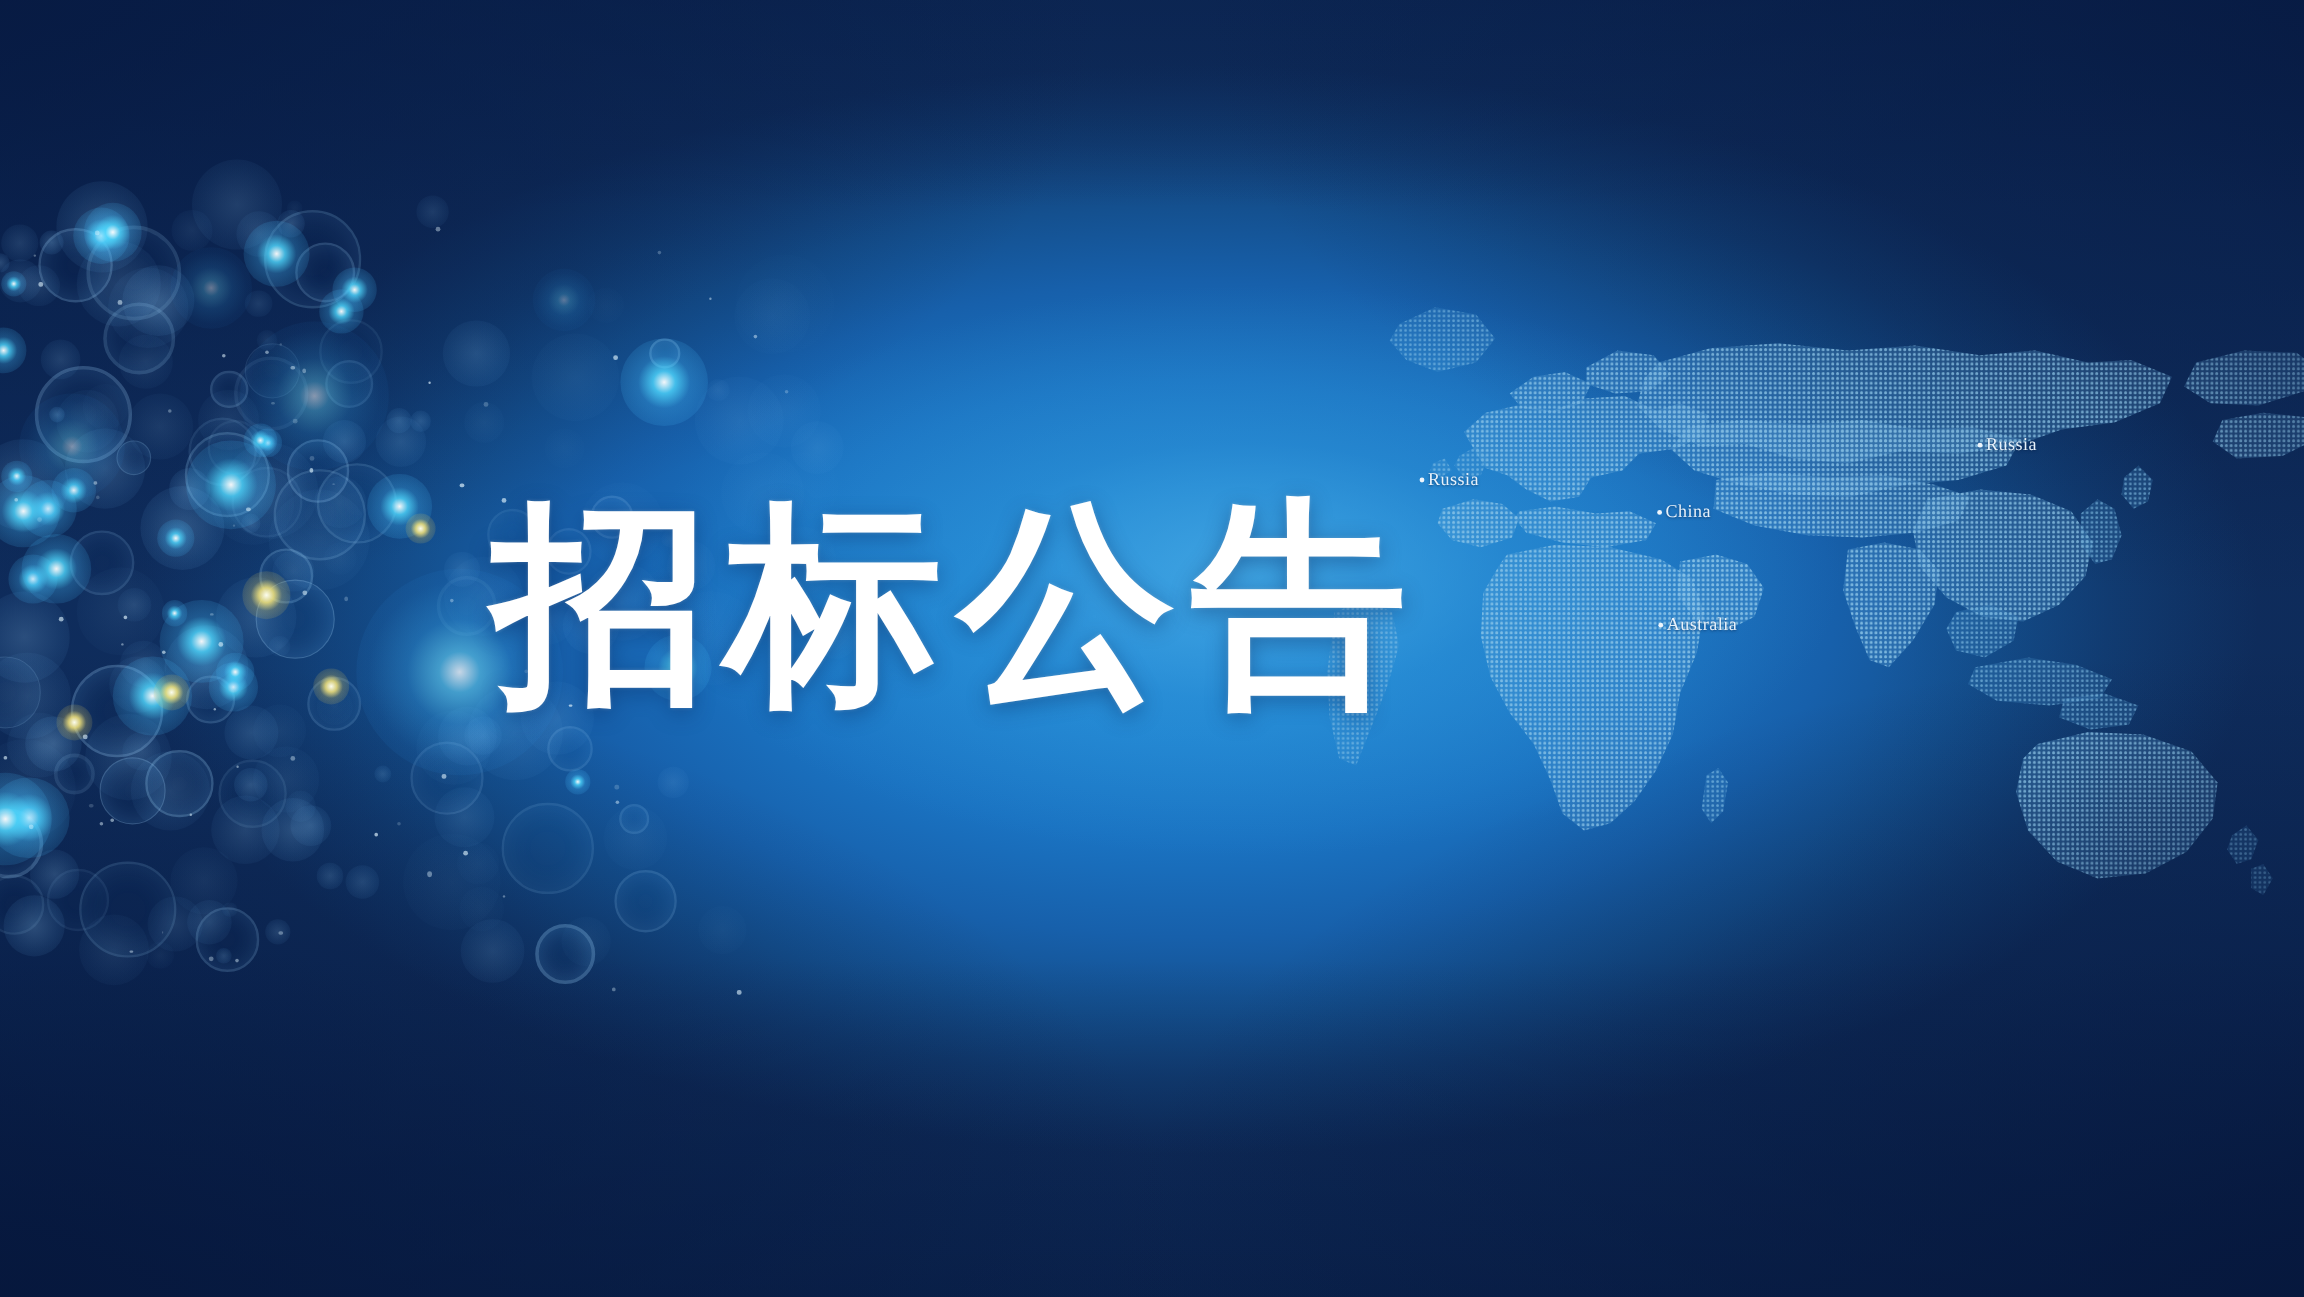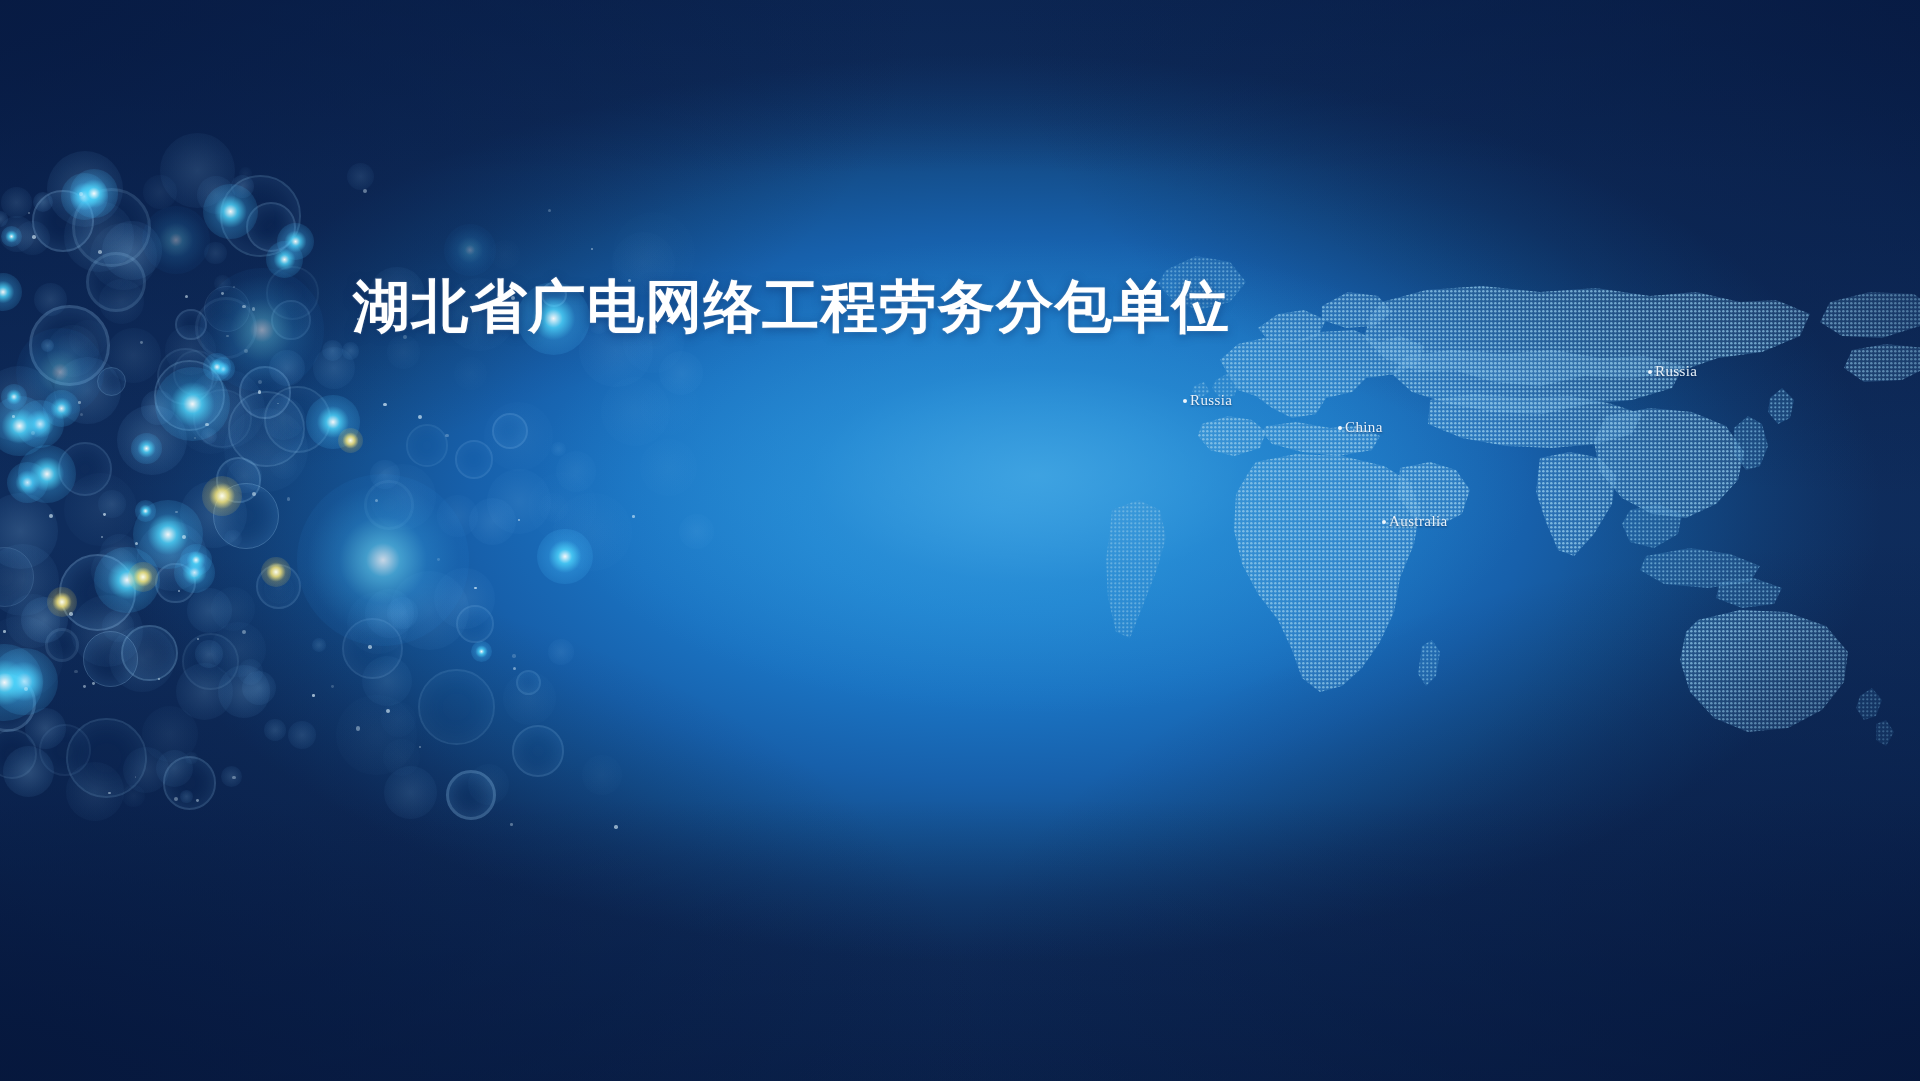--- a/index.html
+++ b/index.html
@@ -165,21 +165,21 @@
         <path fill="url(#halftone2)" d="M96,60 l30,-14 34,6 16,20 -16,20 -32,8 -26,-10 -14,-16 z"></path>
 
         <path fill="url(#halftone2)" d="M42,300 l26,-10 22,10 6,28 -10,34 -14,36 -12,30 -14,-6 -8,-34 -2,-38 4,-30 z"></path>
       </g>
     </svg>
   </div>
 
   <div id="map-labels">
       <div class="map-label" style="left: 1648px; top: 363px;"><span class="dot"></span><span>Russia</span></div>
       <div class="map-label" style="left: 1183px; top: 392px;"><span class="dot"></span><span>Russia</span></div>
-      <div class="map-label" style="left: 1338px; top: 419px;"><span class="dot"></span><span>China</span></div>
+      <div class="map-label" style="left: 1381px; top: 419px;"><span class="dot"></span><span>China</span></div>
       <div class="map-label" style="left: 1382px; top: 513px;"><span class="dot"></span><span>Australia</span></div>
     </div>
 
   <div id="bokeh">
       <div class="bk" style="left: 25.0988px; top: 708.064px; height: 41.2712px; width: 41.2712px; background: radial-gradient(circle, rgba(150, 210, 255, 0.208) 0%, rgba(110, 185, 245, 0.1) 55%, rgba(80, 160, 230, 0) 100%);"></div>
       <div class="bk" style="left: 238.247px; top: 659.377px; height: 25.228px; width: 25.228px; background: radial-gradient(circle, rgba(150, 210, 255, 0.125) 0%, rgba(110, 185, 245, 0.063) 55%, rgba(80, 160, 230, 0) 100%);"></div>
       <div class="bk" style="left: 622.668px; top: 311.528px; height: 61.7194px; width: 61.7194px; background: radial-gradient(circle, rgba(150, 210, 255, 0.063) 0%, rgba(110, 185, 245, 0.03) 55%, rgba(80, 160, 230, 0) 100%);"></div>
       <div class="bk" style="left: 116.718px; top: 404.761px; height: 69.9372px; width: 69.9372px; background: radial-gradient(circle, rgba(150, 210, 255, 0.235) 0%, rgba(110, 185, 245, 0.118) 55%, rgba(80, 160, 230, 0) 100%);"></div>
       <div class="bk" style="left: 380.819px; top: 701.95px; height: 35.1606px; width: 35.1606px; background: radial-gradient(circle, rgba(150, 210, 255, 0.043) 0%, rgba(110, 185, 245, 0.024) 55%, rgba(80, 160, 230, 0) 100%);"></div>
       <div class="bk" style="left: 109.262px; top: 626.249px; height: 66.144px; width: 66.144px; background: radial-gradient(circle, rgba(150, 210, 255, 0.153) 0%, rgba(110, 185, 245, 0.075) 55%, rgba(80, 160, 230, 0) 100%);"></div>
@@ -443,16 +443,16 @@
       <div class="bk" style="left: 518.037px; top: 519.023px; height: 2.13775px; width: 2.13775px; background: rgba(225, 245, 255, 0.59);"></div>
       <div class="bk" style="left: 512.365px; top: 654.198px; height: 3.32248px; width: 3.32248px; background: rgba(225, 245, 255, 0.2);"></div>
       <div class="bk" style="left: 232.957px; top: 285.504px; height: 2.19807px; width: 2.19807px; background: rgba(225, 245, 255, 0.2);"></div>
       <div class="bk" style="left: 74.421px; top: 669.909px; height: 3.15004px; width: 3.15004px; background: rgba(225, 245, 255, 0.19);"></div>
       <div class="bk" style="left: 277.301px; top: 402.758px; height: 1.73986px; width: 1.73986px; background: rgba(225, 245, 255, 0.27);"></div>
       <div class="bk" style="left: 383.176px; top: 402.829px; height: 3.33556px; width: 3.33556px; background: rgba(225, 245, 255, 0.68);"></div>
       <div class="bk" style="left: 69.062px; top: 612.016px; height: 3.66159px; width: 3.66159px; background: rgba(225, 245, 255, 0.6);"></div>
     </div>
 
   <div id="text-block">
-    <div id="subtitle">湖北省广电网络工程劳务分包单位</div>
+    <div id="main-title">招标公告</div>
   </div>
 
 </div>
 
 </body></html>

